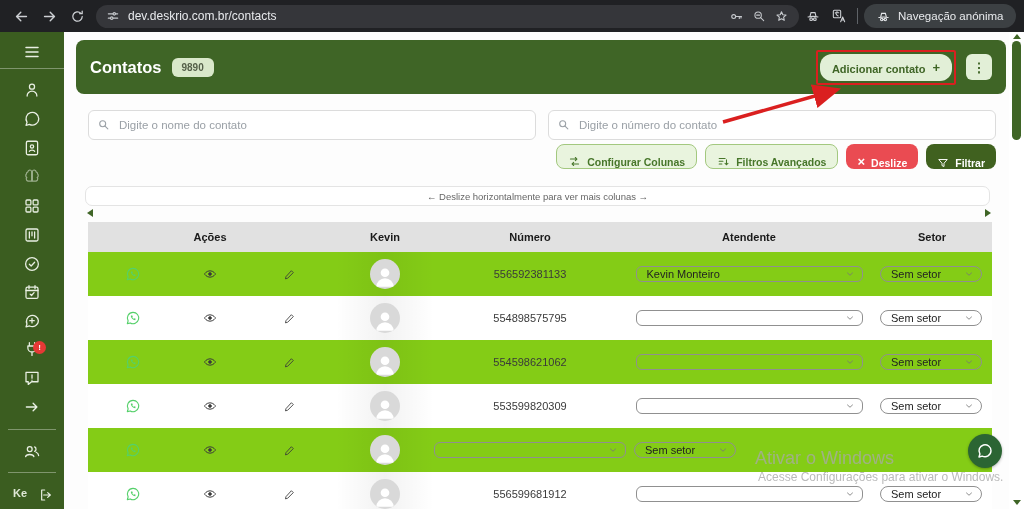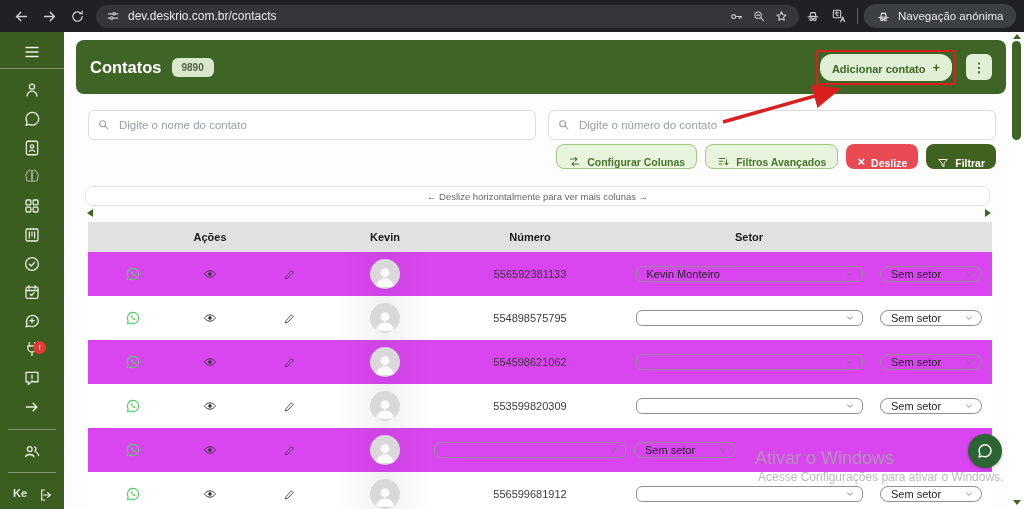--- a/index.html
+++ b/index.html
@@ -72,21 +72,21 @@
   .htri-l { left:23px; border-right:6px solid #3f6526; }
   .htri-r { left:921px; border-left:6px solid #3f6526; }
 
   
   .table { position:absolute; left:24px; top:190px; width:904px; }
   .thead, .trow { display:grid; grid-template-columns:90px 64px 94px 98px 192px 246px 120px;
     align-items:center; }
   .thead { height:30px; background:#e1e1e1; }
   .th { text-align:center; font-size:11px; font-weight:bold; color:#1a1a1a; }
   .trow { height:44px; background:#fff; }
-  .trow.alt { background:#d946ef; }
+  .trow.alt { background:#84cc16; }
   .cell { display:flex; align-items:center; justify-content:center; height:100%; }
   .cell-avatar { background:linear-gradient(to right, transparent, rgba(0,0,0,.05), transparent); }
   .icn { cursor:pointer; }
   .icn.wa { color:#55d06a; }
   .icn.dark { color:#3a3a3a; }
   .avatar { width:30px; height:30px; border-radius:50%; background:#d9d9d9; overflow:hidden;
     display:flex; align-items:flex-end; justify-content:center; }
   .num { font-size:11px; color:#3a3a3a; }
   .sel { height:16px; border:1px solid #909090; border-radius:6px; position:relative;
     display:flex; align-items:center; padding:0 22px 0 10px; font-size:11px; color:#222;
@@ -357,20 +357,21 @@
   <div class="htri htri-l"></div>
   <div class="htri htri-r"></div>
 
   <div class="table">
     <div class="thead">
       <div class="th"></div>
       <div class="th">Ações</div>
       <div class="th"></div>
       <div class="th">Kevin</div>
       <div class="th">Número</div>
+      <div class="th">Atendente</div>
       <div class="th">Setor</div>
     </div>
     <div>
   <div class="trow alt">
     <div class="cell">
       <span class="icn wa">
         <svg width="16" height="16" viewBox="0 0 24 24" fill="none" stroke="currentColor" stroke-width="1.7" stroke-linejoin="round">
                 <path d="M12 3.5a8.5 8.5 0 0 0-7.3 12.8L3.5 20.5l4.4-1.1A8.5 8.5 0 1 0 12 3.5z"></path>
                 <path d="M8.8 8.6c-.3 2.9 3.7 6.9 6.6 6.6l.6-1.9-2-1-.8.8c-1-.4-1.9-1.3-2.3-2.3l.8-.8-1-2-1.9.6z" fill="currentColor" stroke="none"></path>
               </svg>

